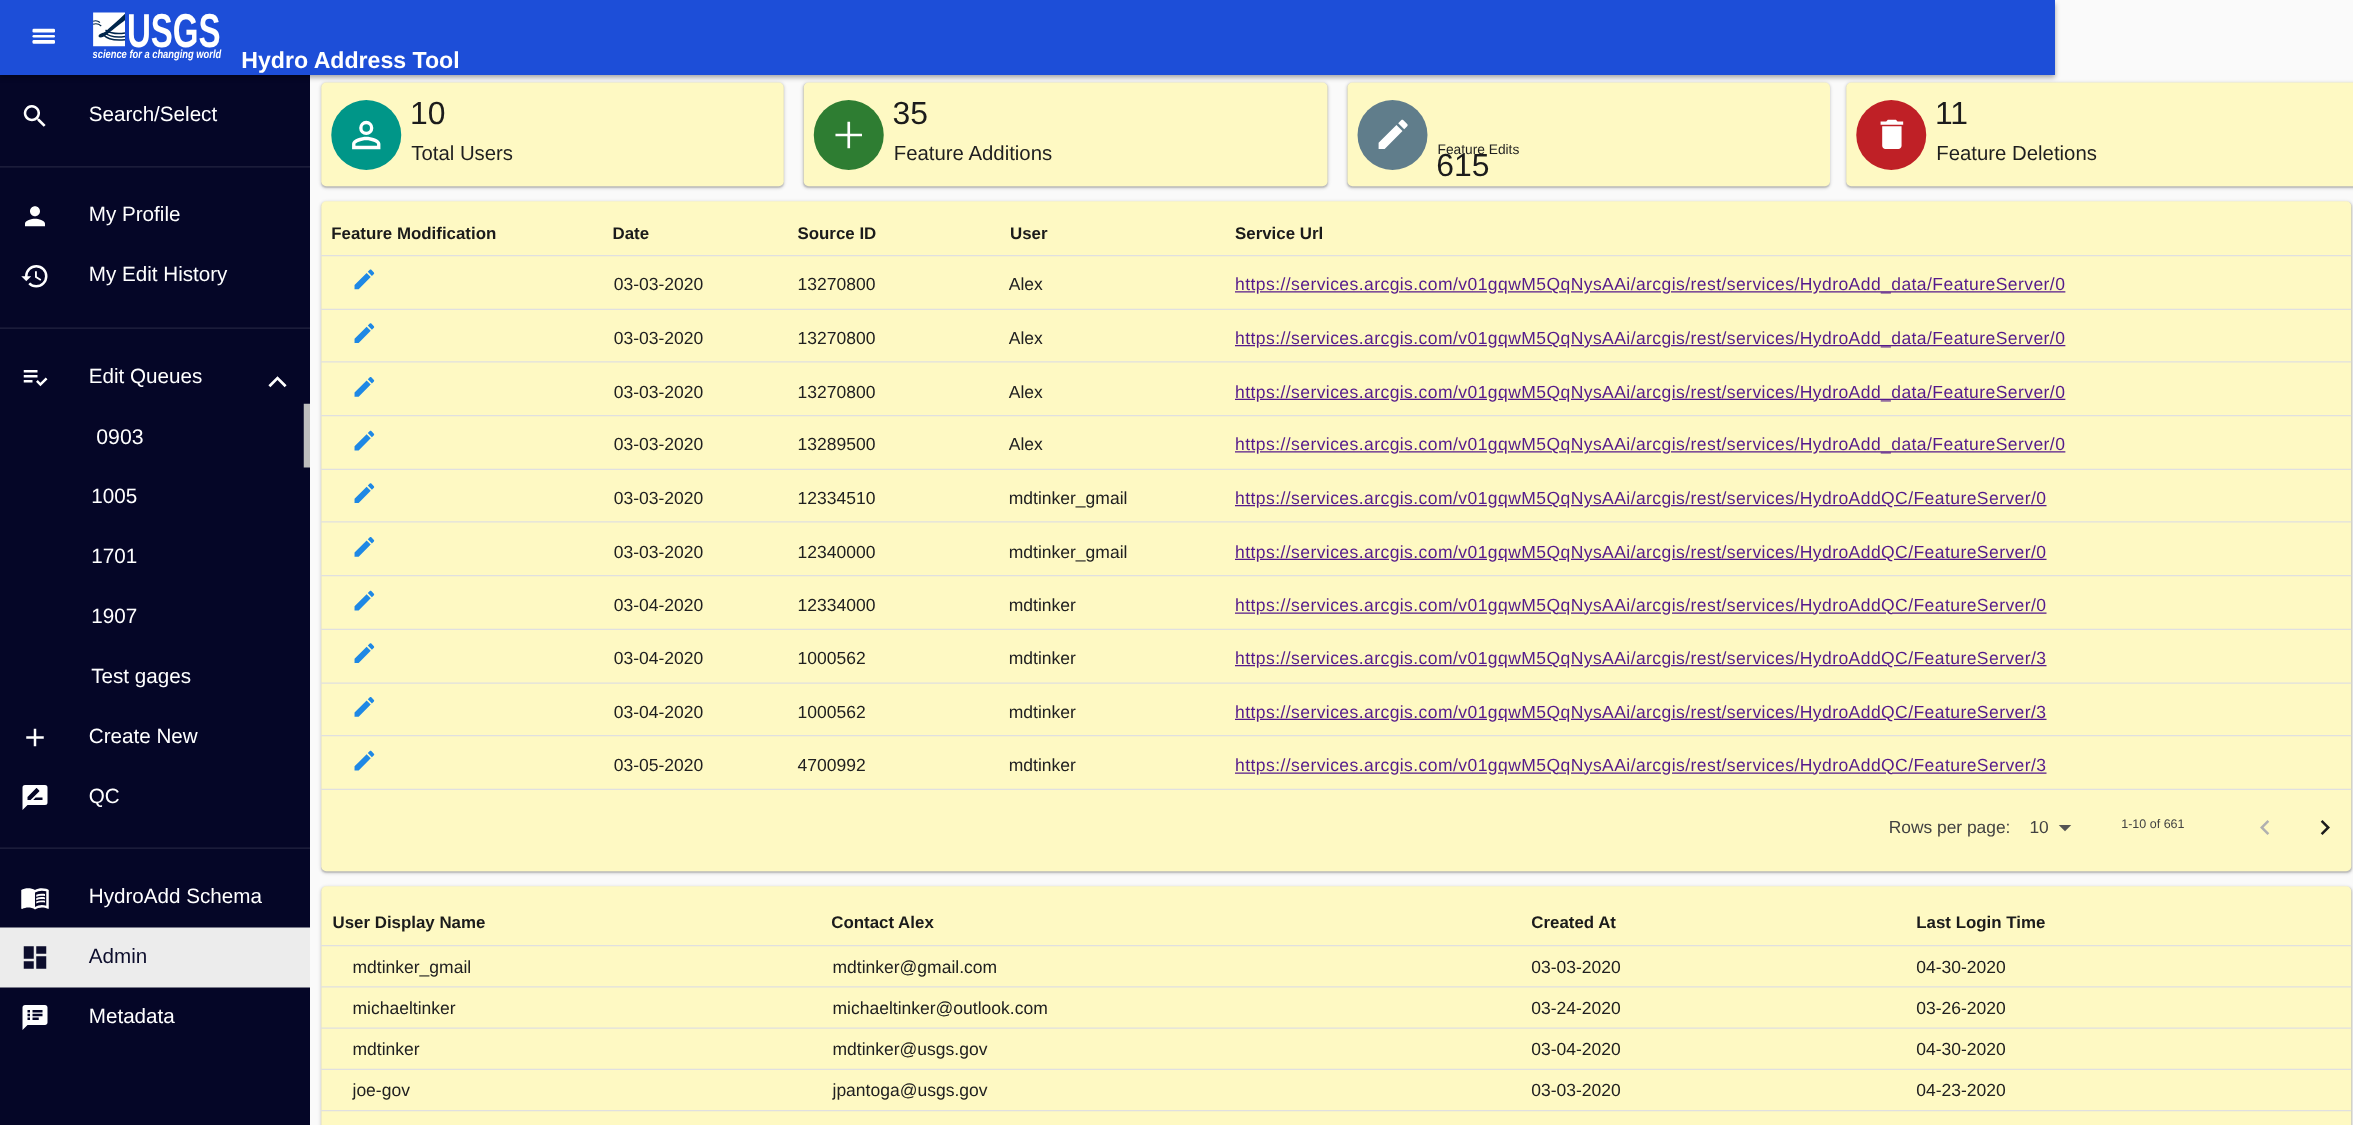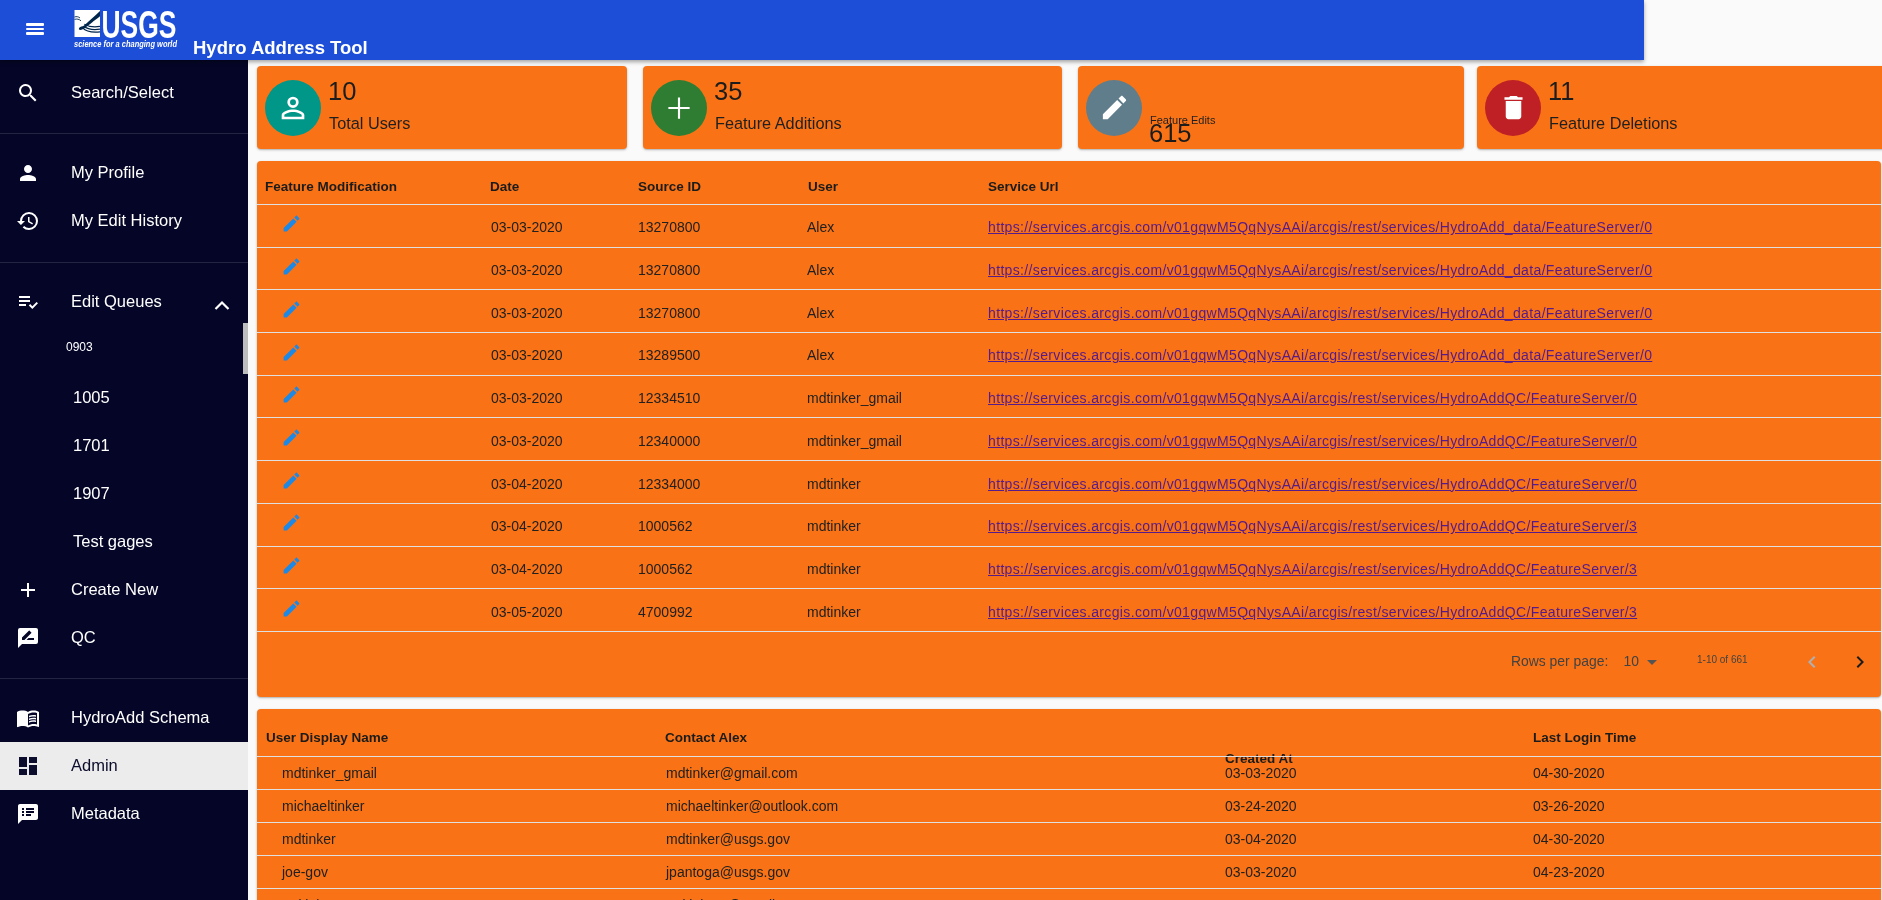--- a/index.html
+++ b/index.html
@@ -1,18 +1,18 @@
 <!DOCTYPE html>
 <html><head><meta charset="utf-8">
 <style>
 html,body{margin:0;padding:0;width:1882px;height:900px;overflow:hidden;
  font-family:"Liberation Sans",sans-serif;background:#fafafa;}
 .abs{position:absolute;}
 .t{position:absolute;line-height:1;white-space:nowrap;}
-.card{position:absolute;background:#f97316;border-radius:4px;
+.card{position:absolute;background:#fef9c3;border-radius:4px;
  box-shadow:0 1px 3px rgba(0,0,0,.2),0 1px 1px rgba(0,0,0,.12);}
 .hdiv{position:absolute;height:1px;background:#e0e0e0;}
 svg{position:absolute;display:block;}
 </style></head><body>
 
 <div class="abs" style="left:0;top:0;width:1644px;height:60px;background:#1d4ed8;box-shadow:0 2px 4px rgba(0,0,0,.35);z-index:50;">
 <div class="abs" style="left:25.5px;top:23.0px;width:18px;height:2.5px;background:#fff;border-radius:1px;"></div>
 <div class="abs" style="left:25.5px;top:27.7px;width:18px;height:2.5px;background:#fff;border-radius:1px;"></div>
 <div class="abs" style="left:25.5px;top:32.4px;width:18px;height:2.5px;background:#fff;border-radius:1px;"></div>
 <svg style="left:74px;top:9px;" width="104" height="40" viewBox="0 0 104 40">
@@ -46,21 +46,21 @@
     </svg>
 <div class="t" style="left:71px;top:152.4px;font-size:16.5px;color:#fff;">My Edit History</div>
 <div class="abs" style="left:0;top:202px;width:248px;height:1px;background:rgba(255,255,255,.12);"></div>
 <svg style="left:16px;top:230.0px;" width="24" height="24" viewBox="0 0 24 24">
       <path d="M3 10h11v2H3zm0-4h11v2H3zm0 8h7v2H3zm17.59-2.07-4.25 4.24-2.12-2.12-1.41 1.41L16.34 19 22 13.34z" fill="#fff"></path>
     </svg>
 <div class="t" style="left:71px;top:233.4px;font-size:16.5px;color:#fff;">Edit Queues</div>
 <svg style="left:212.5px;top:239px;" width="18" height="13" viewBox="0 0 18 13">
       <path d="M2.5 10 L9 3.5 L15.5 10" stroke="#fff" stroke-width="2.2" fill="none"></path>
     </svg>
-<div class="t" style="left:66px;top:281.4px;font-size:12px;color:#fff;">0903</div>
+<div class="t" style="left:77px;top:281.4px;font-size:17px;color:#fff;">0903</div>
 <div class="t" style="left:73px;top:329.4px;font-size:16.5px;color:#fff;">1005</div>
 <div class="t" style="left:73px;top:377.4px;font-size:16.5px;color:#fff;">1701</div>
 <div class="t" style="left:73px;top:425.4px;font-size:16.5px;color:#fff;">1907</div>
 <div class="t" style="left:73px;top:473.4px;font-size:16.5px;color:#fff;">Test gages</div>
 <svg style="left:16px;top:518.0px;" width="24" height="24" viewBox="0 0 24 24">
       <path d="M19 13h-6v6h-2v-6H5v-2h6V5h2v6h6z" fill="#fff"></path>
     </svg>
 <div class="t" style="left:71px;top:521.4px;font-size:16.5px;color:#fff;">Create New</div>
 <svg style="left:16px;top:566.0px;" width="24" height="24" viewBox="0 0 24 24">
       <path d="M20,2H4A2,2 0 0,0 2,4V22L6,18H20A2,2 0 0,0 22,16V4A2,2 0 0,0 20,2M6,14V11.5L12.88,4.64C13.07,4.45 13.39,4.45 13.59,4.64L15.35,6.41C15.55,6.61 15.55,6.92 15.35,7.12L8.47,14H6M18,14H10.5L12.5,12H18V14Z" fill="#fff"></path>
@@ -210,21 +210,21 @@
 <svg style="left:1543px;top:489px;" width="24" height="24" viewBox="0 0 24 24">
       <path d="M15.41 7.41 14 6l-6 6 6 6 1.41-1.41L10.83 12z" fill="#b0b0b0"></path>
     </svg>
 <svg style="left:1591px;top:489px;" width="24" height="24" viewBox="0 0 24 24">
       <path d="M10 6 8.59 7.41 13.17 12l-4.58 4.59L10 18l6-6z" fill="#1c1c1c"></path>
     </svg>
 </div>
 <div class="card" style="left:257px;top:709px;width:1624px;height:290px;">
 <div class="t" style="left:9px;top:22px;font-size:13.5px;font-weight:bold;color:#1b1b1b;">User Display Name</div>
 <div class="t" style="left:408px;top:22px;font-size:13.5px;font-weight:bold;color:#1b1b1b;">Contact Alex</div>
-<div class="t" style="left:968px;top:22px;font-size:13.5px;font-weight:bold;color:#1b1b1b;margin-top:21px;">Created At</div>
+<div class="t" style="left:968px;top:22px;font-size:13.5px;font-weight:bold;color:#1b1b1b;">Created At</div>
 <div class="t" style="left:1276px;top:22px;font-size:13.5px;font-weight:bold;color:#1b1b1b;">Last Login Time</div>
 <div class="hdiv" style="left:0;top:47px;width:1624px;"></div>
 <div class="hdiv" style="left:0;top:80px;width:1624px;"></div>
 <div class="t" style="left:25px;top:57px;font-size:14px;color:#202020;">mdtinker_gmail</div>
 <div class="t" style="left:409px;top:57px;font-size:14px;color:#202020;">mdtinker@gmail.com</div>
 <div class="t" style="left:968px;top:57px;font-size:14px;color:#202020;">03-03-2020</div>
 <div class="t" style="left:1276px;top:57px;font-size:14px;color:#202020;">04-30-2020</div>
 <div class="hdiv" style="left:0;top:113px;width:1624px;"></div>
 <div class="t" style="left:25px;top:90px;font-size:14px;color:#202020;">michaeltinker</div>
 <div class="t" style="left:409px;top:90px;font-size:14px;color:#202020;">michaeltinker@outlook.com</div>

